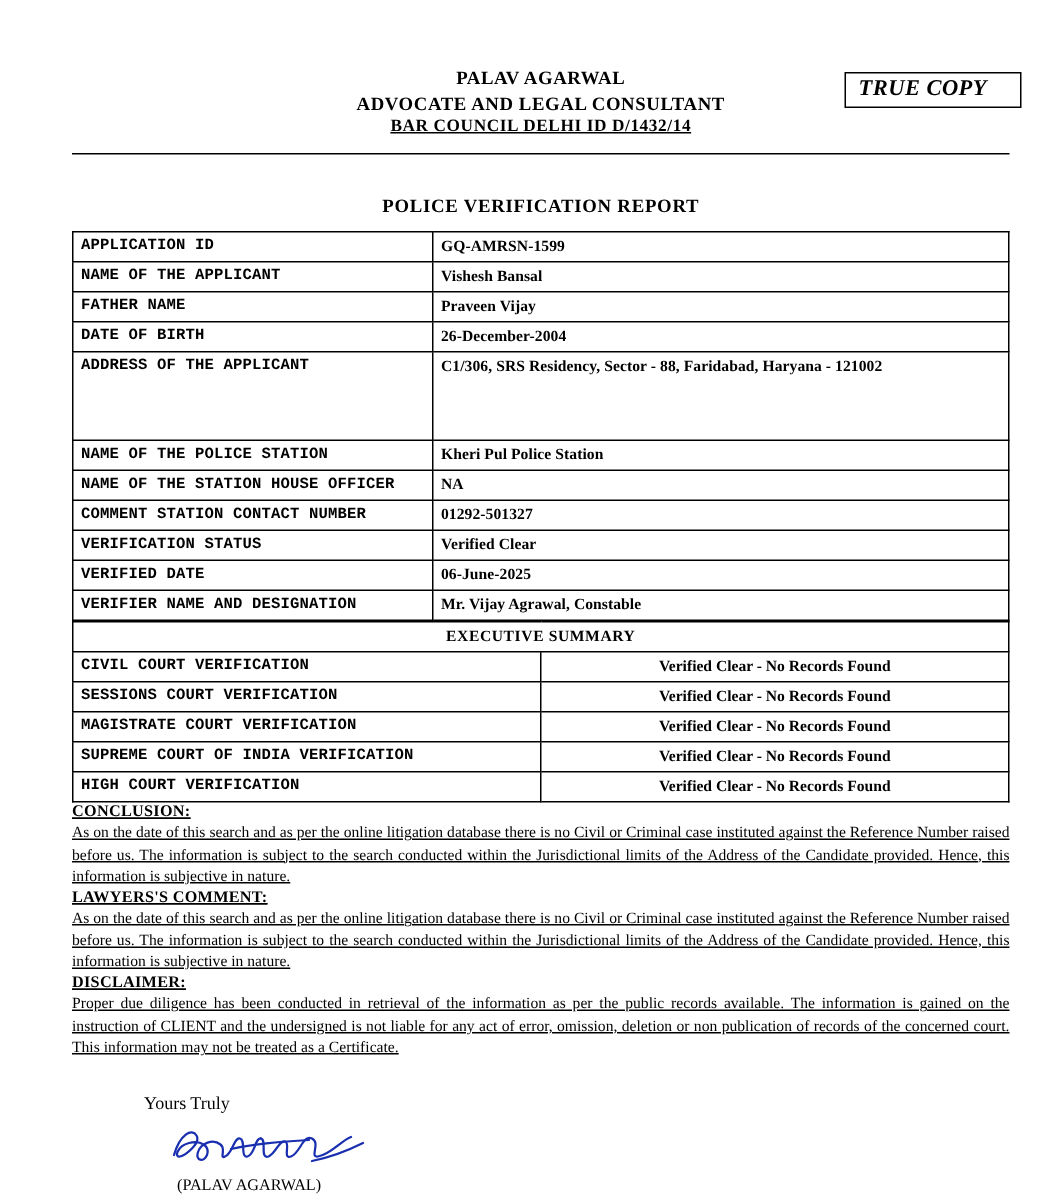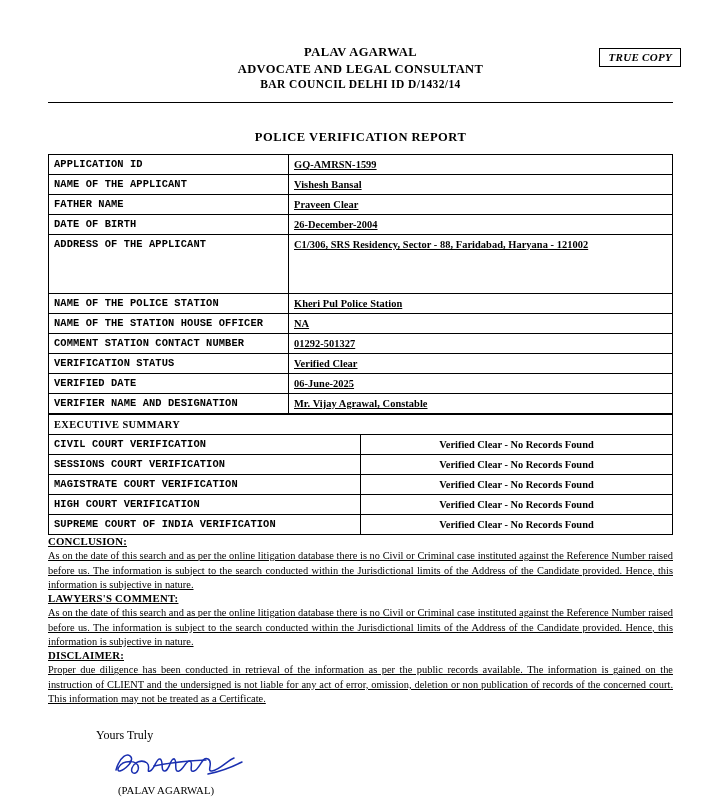--- a/index.html
+++ b/index.html
@@ -28,29 +28,29 @@
     text-align: center;
     position: relative;
   }
   .hdr-line {
     font-weight: bold;
     letter-spacing: 0.4px;
     line-height: 1.32;
   }
   .hdr-1 { font-size: 12.5px; }
   .hdr-2 { font-size: 12.5px; }
-  .hdr-3 { font-size: 11.5px; }
+  .hdr-3 { font-size: 11.5px; text-decoration: underline; }
 
   .true-copy {
     position: absolute;
     right: -8px;
     top: 4px;
     border: 1.6px solid #000;
-    padding: 2px 8px 3px 8px;
-    font-size: 11px;
+    padding: 2px 22px 3px 8px;
+    font-size: 15px;
     font-weight: bold;
     font-style: italic;
     letter-spacing: 0.3px;
   }
 
   .rule {
     border: none;
     border-top: 1.3px solid #000;
     margin: 10px 0 0 0;
     width: 100%;
@@ -80,25 +80,25 @@
   }
   td.label {
     width: 229px;
     font-weight: bold;
     letter-spacing: 0.1px;
     font-family: Liberation Mono, monospace;
   }
   td.value {
     font-weight: bold;
     letter-spacing: 0.05px;
-    text-decoration: underline;
   }
   tr.addr td { height: 52px; }
 
   td.exec-header {
+    text-align: center;
     font-weight: bold;
     font-size: 10.6px;
     letter-spacing: 0.4px;
     padding: 3px 0 3px 0;
   }
   td.exec-result {
     text-align: center;
     font-weight: bold;
     font-size: 10.4px;
   }
@@ -163,21 +163,21 @@
       <tr>
         <td class="label">APPLICATION ID</td>
         <td class="value">GQ-AMRSN-1599</td>
       </tr>
       <tr>
         <td class="label">NAME OF THE APPLICANT</td>
         <td class="value">Vishesh Bansal</td>
       </tr>
       <tr>
         <td class="label">FATHER NAME</td>
-        <td class="value">Praveen Clear</td>
+        <td class="value">Praveen Vijay</td>
       </tr>
       <tr>
         <td class="label">DATE OF BIRTH</td>
         <td class="value">26-December-2004</td>
       </tr>
       <tr class="addr">
         <td class="label">ADDRESS OF THE APPLICANT</td>
         <td class="value">C1/306, SRS Residency, Sector - 88, Faridabad, Haryana - 121002</td>
       </tr>
       <tr>
@@ -218,25 +218,25 @@
       </tr>
       <tr>
         <td class="label">SESSIONS COURT VERIFICATION</td>
         <td class="exec-result">Verified Clear - No Records Found</td>
       </tr>
       <tr>
         <td class="label">MAGISTRATE COURT VERIFICATION</td>
         <td class="exec-result">Verified Clear - No Records Found</td>
       </tr>
       <tr>
+        <td class="label">SUPREME COURT OF INDIA VERIFICATION</td>
+        <td class="exec-result">Verified Clear - No Records Found</td>
+      </tr>
+      <tr>
         <td class="label">HIGH COURT VERIFICATION</td>
-        <td class="exec-result">Verified Clear - No Records Found</td>
-      </tr>
-      <tr>
-        <td class="label">SUPREME COURT OF INDIA VERIFICATION</td>
         <td class="exec-result">Verified Clear - No Records Found</td>
       </tr>
     </tbody>
   </table>
 
   <div class="sec">
     <div class="sec-title">CONCLUSION:</div>
     <div class="sec-body">As on the date of this search and as per the online litigation database there is no Civil or Criminal case instituted against the Reference Number raised before us. The information is subject to the search conducted within the Jurisdictional limits of the Address of the Candidate provided. Hence, this information is subjective in nature.</div>
   </div>
 

